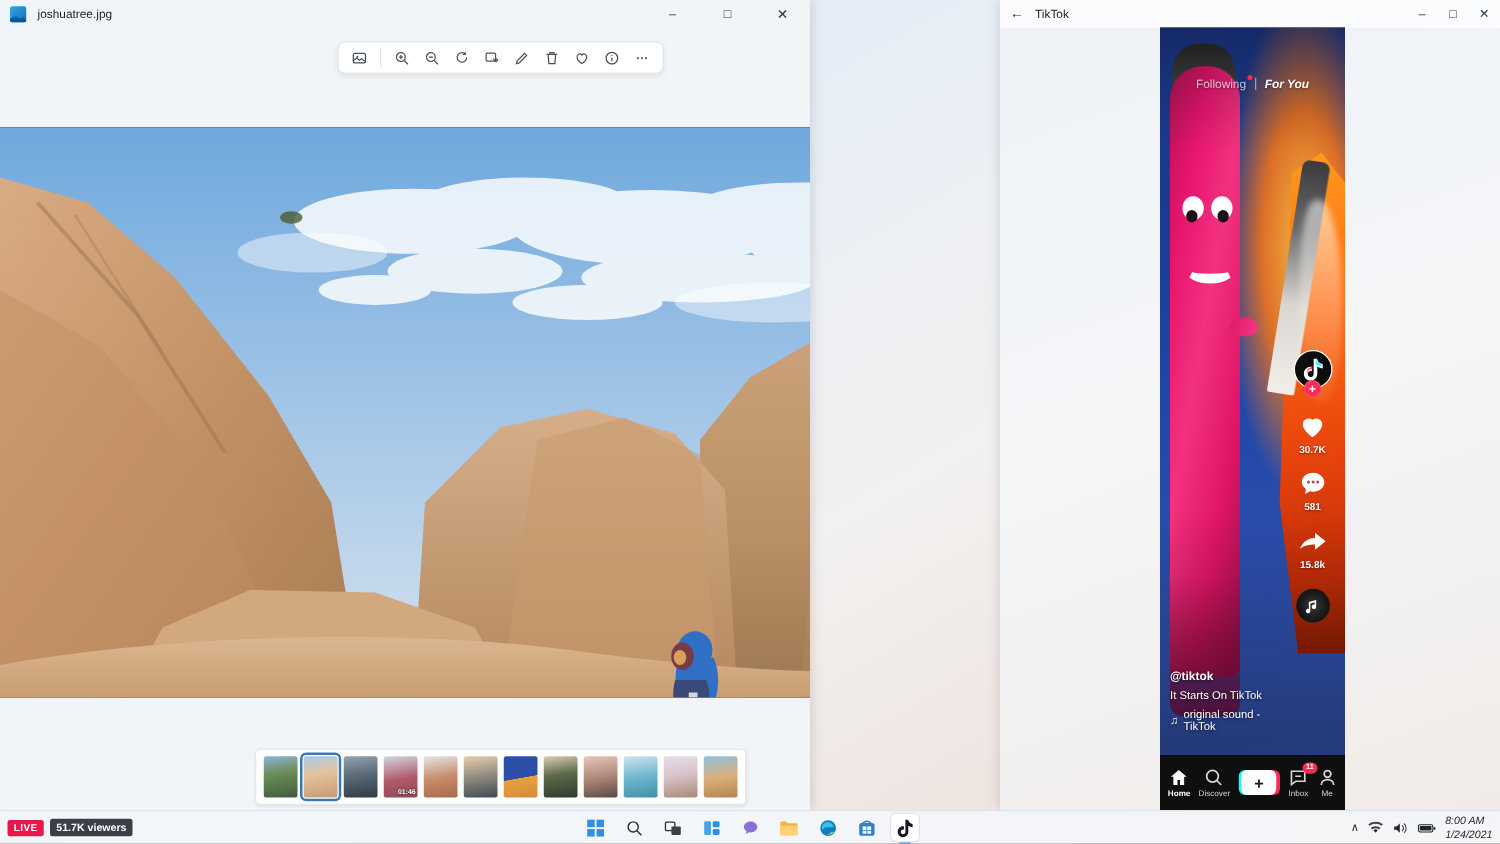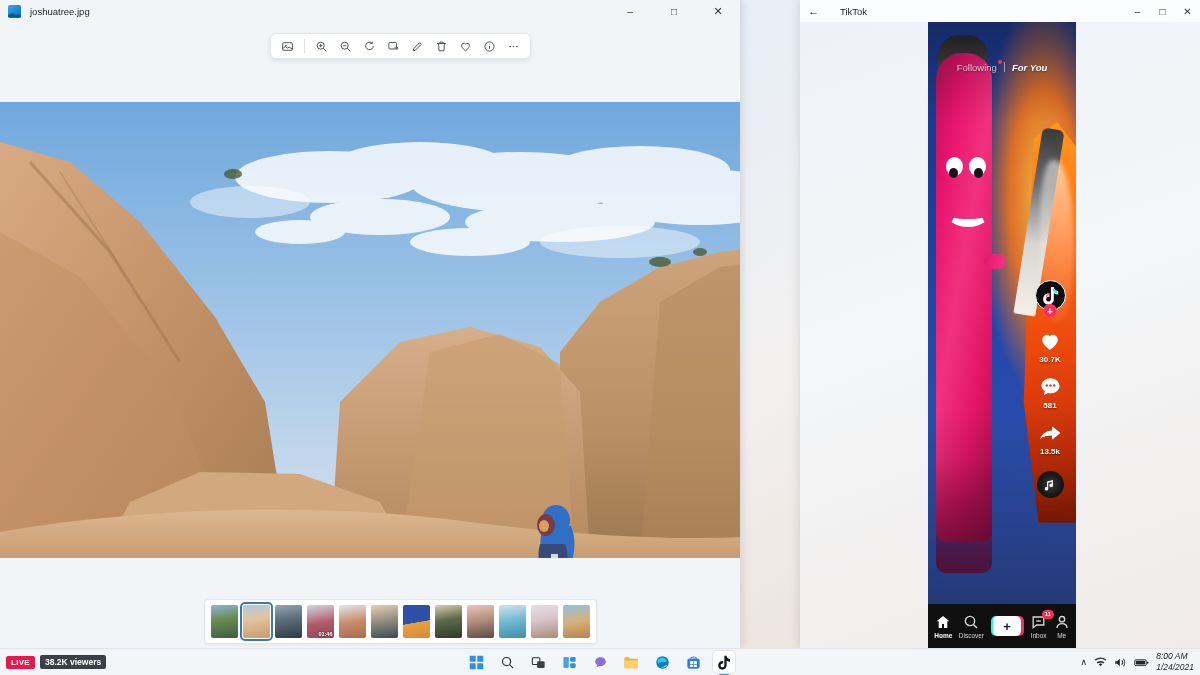--- a/index.html
+++ b/index.html
@@ -47,21 +47,21 @@
     width:10px; height:2px; background:#4d90d8; border-radius:1px;
   }
   .tb-right {
     position:absolute; right:6px; display:flex; align-items:center; gap:7px;
     font-size:8.5px; color:#22262b;
   }
   .tray-clock { text-align:left; line-height:1.25; font-size:8.5px;font-style:italic; }
 
   
   .photos-win {
-    position:absolute; left:0; top:0; width:740px; height:648px;
+    position:absolute; left:0; top:0; width:648px; height:648px;
     background:#f2f5f8;
     box-shadow:0 0 10px rgba(0,0,0,0.16);
     overflow:hidden;
   }
   .pw-titlebar {
     height:22px; display:flex; align-items:center; padding-left:8px;
     background:#f2f5f8; position:relative;
   }
   .pw-appicon {
     width:13px; height:13px; border-radius:2px;
@@ -121,21 +121,21 @@
   .tiktok-win {
     position:absolute; left:800px; top:0; width:400px; height:648px;
     background:#ffffff; box-shadow:0 0 10px rgba(0,0,0,0.14);
     overflow:hidden;
   }
   .tw-titlebar {
     height:22px; display:flex; align-items:center; padding-left:8px;
     position:relative; background:#fbfcfd;
   }
   .tw-back { font-size:11px; color:#22272d; width:14px; }
-  .tw-title { font-size:9.5px; color:#20252b; margin-left:18px; }
+  .tw-title { font-size:9.5px; color:#20252b; margin-left:6px; }
   .tw-winbtns { position:absolute; right:0; top:0; height:22px; display:flex; }
   .tw-wb {
     width:25px; height:22px; display:flex; align-items:center; justify-content:center;
     font-size:10px; color:#30363d;
   }
 
   .tw-body {
     position:absolute; left:0; top:22px; width:400px; height:626px;
     background:linear-gradient(160deg,#eef2f7 0%,#f4f6f8 45%,#f0ebe8 100%);
     display:flex; justify-content:center;
@@ -547,30 +547,38 @@
               <circle cx="12" cy="10.5" r="1.2" fill="#c83a56"></circle>
               <circle cx="15.7" cy="10.5" r="1.2" fill="#c83a56"></circle>
             </svg>
             <span class="rail-count">581</span>
           </div>
 
           <div class="rail-item">
             <svg width="26" height="24" viewBox="0 0 24 24" fill="#ffffff">
               <path d="M2 18c2.5-6.5 7.5-8.5 12-8.6V5.2L22.5 12 14 18.8v-4.3C9.5 14.5 5 15.3 2 18z"></path>
             </svg>
-            <span class="rail-count">13.5k</span>
+            <span class="rail-count">15.8k</span>
           </div>
 
           <div class="disc">
             <svg width="14" height="14" viewBox="0 0 24 24" fill="#ffffff">
               <path d="M9 18.5a3 3 0 1 1-2-2.8V6l10-2.5v9.2a3 3 0 1 1-2-2.8V6.6L9 8.2z"></path>
             </svg>
           </div>
         </div>
 
+        <div class="caption">
+          <div class="cap-user">@tiktok</div>
+          <div class="cap-text">It Starts On TikTok</div>
+          <div class="cap-music">
+            <span>♫</span>
+            <span>original sound - TikTok</span>
+          </div>
+        </div>
 
         <div class="bottomnav">
           <div class="nav-item">
             <svg width="16" height="16" viewBox="0 0 24 24" fill="#ffffff">
               <path d="M12 3L2.5 11h3v10h5v-6h3v6h5V11h3z"></path>
             </svg>
             <span class="nav-label on">Home</span>
           </div>
           <div class="nav-item">
             <svg width="16" height="16" viewBox="0 0 24 24" fill="none" stroke="#d7d7d7" stroke-width="2.1">
@@ -604,21 +612,21 @@
             <span class="nav-label">Me</span>
           </div>
         </div>
       </div>
     </div>
   </div>
 
   <div class="taskbar">
     <div class="tb-left">
       <span class="live-badge">LIVE</span>
-      <span class="viewers-badge">38.2K viewers</span>
+      <span class="viewers-badge">51.7K viewers</span>
     </div>
 
     <div class="tb-center">
       <div class="tb-icon">
         <svg width="15" height="15" viewBox="0 0 20 20">
           <rect x="1" y="1" width="8" height="8" fill="#2f8fe0"></rect>
             <rect x="11" y="1" width="8" height="8" fill="#2f8fe0"></rect>
           <rect x="1" y="11" width="8" height="8" fill="#2f8fe0"></rect>
             <rect x="11" y="11" width="8" height="8" fill="#2f8fe0"></rect>
         </svg>

